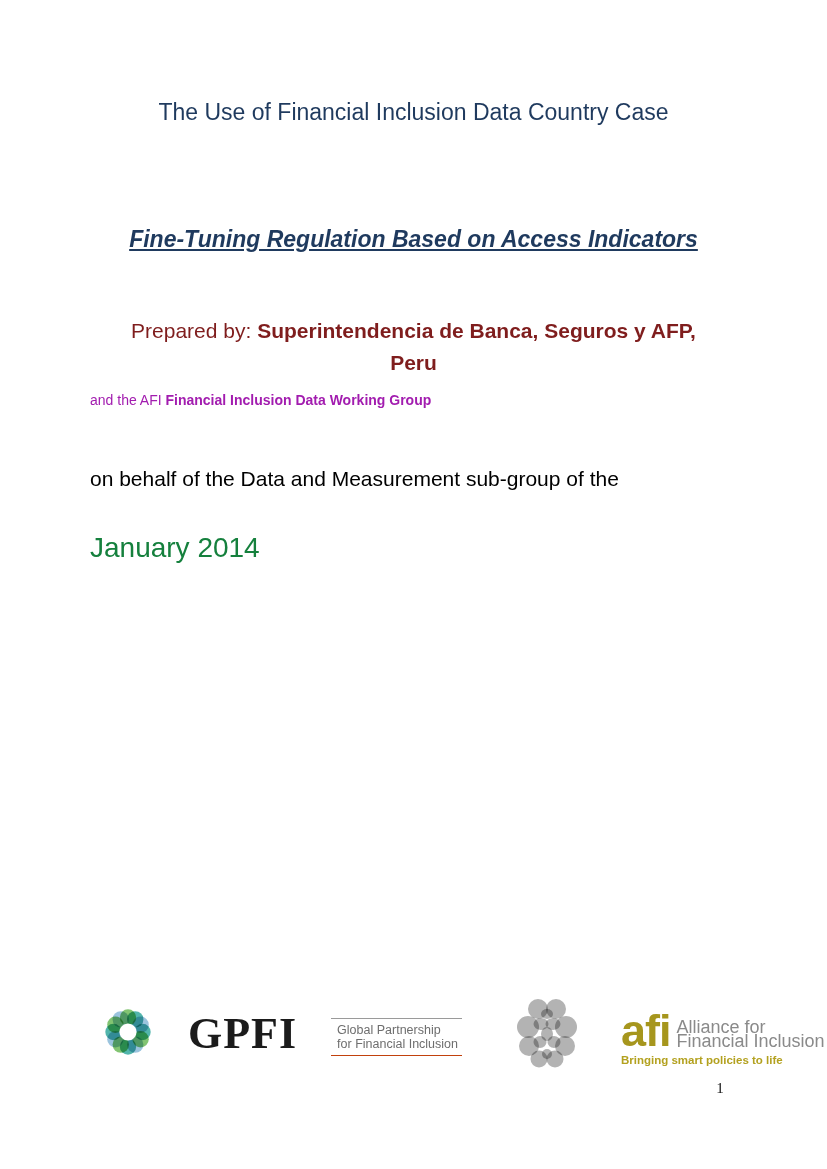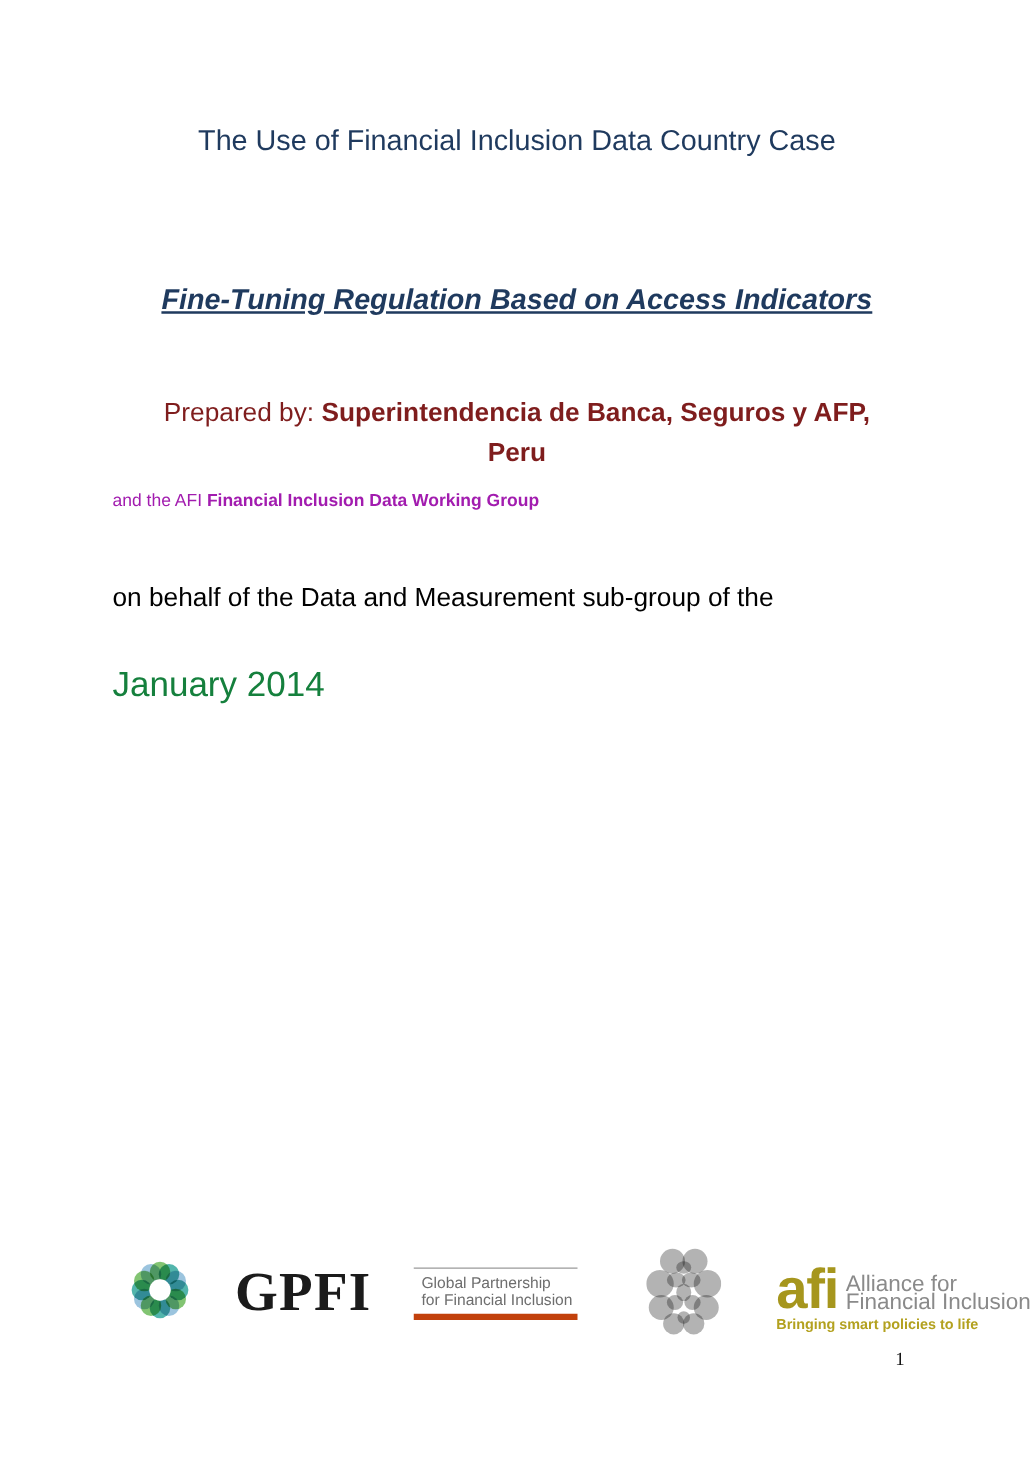--- a/index.html
+++ b/index.html
@@ -88,21 +88,21 @@
     font-weight: bold;
     font-size: 44px;
     letter-spacing: 1px;
     color: #1b1b1b;
     margin-left: 12px;
     line-height: 44px;
   }
   .gpfi-name {
     margin-left: 10px;
     border-top: 1px solid #9a9a9a;
-    border-bottom: 5px solid #c2410c;
+    border-bottom: 1px solid #c2410c;
     padding: 4px 4px 4px 6px;
     font-size: 12.5px;
     line-height: 14px;
     color: #6e6e6e;
     white-space: nowrap;
   }
 
   
   .afi-logo {
     position: absolute;

